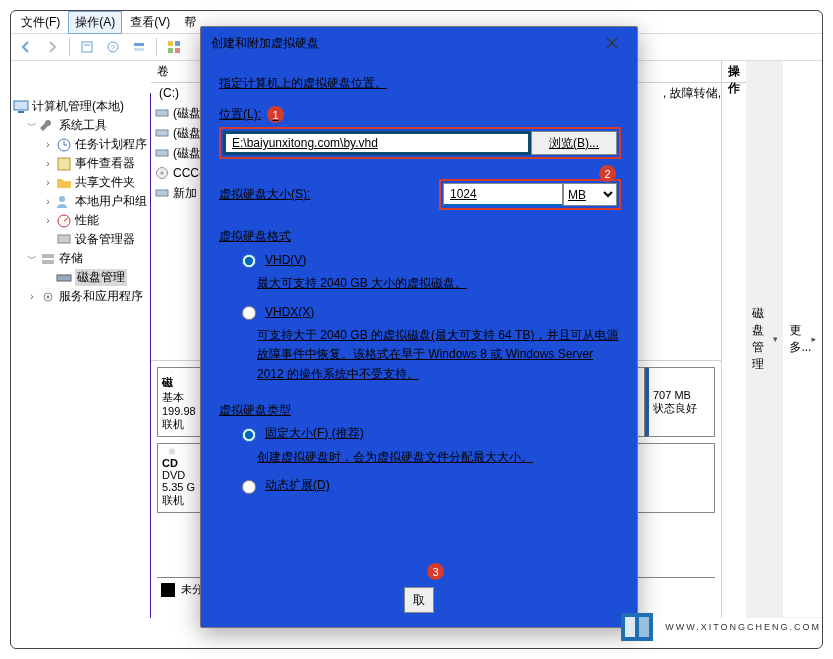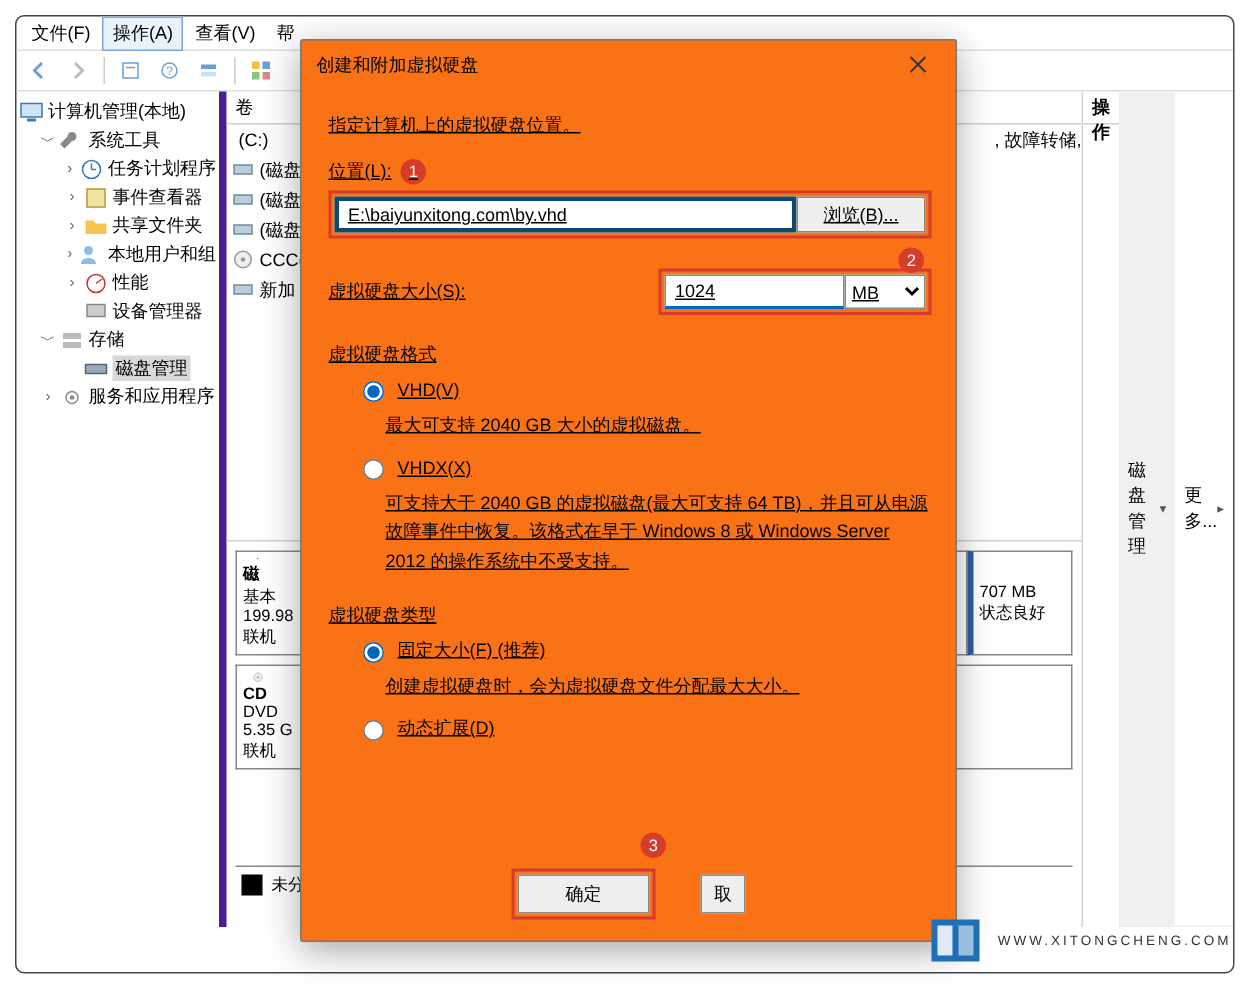--- a/index.html
+++ b/index.html
@@ -16,21 +16,21 @@
 
 .menubar { height:22px; display:flex; align-items:center; padding:0 4px; gap:2px; }
 .menuitem { padding:2px 6px; }
 .menuitem.sel { border:1px solid #7aa7d9; background:#eaf2fb; }
 
 .toolbar { height:28px; border-top:1px solid #ddd; border-bottom:1px solid #ddd; display:flex; align-items:center; padding:0 4px; gap:4px; }
 .tbtn { width:22px; height:22px; display:flex; align-items:center; justify-content:center; border:1px solid transparent; }
 .tsep { width:1px; height:18px; background:#ccc; margin:0 2px; }
 
 .body3 { display:flex; height:calc(100% - 30px - 22px - 28px); }
-.leftpane { width:140px; border-right:5px solid #4c1d95; padding:4px 2px; overflow:hidden; }
+.leftpane { width:140px; border-right:1px solid #4c1d95; padding:4px 2px; overflow:hidden;margin-top:32px; }
 .midpane { flex:1; display:flex; flex-direction:column; border-right:1px solid #d0d0d0; overflow:hidden; }
 .rightpane { width:100px; display:flex; flex-direction:row; }
 
 .treeitem { display:flex; align-items:center; gap:3px; padding:1px 0; white-space:nowrap; }
 .ind1 { margin-left:14px; } .ind2 { margin-left:30px; }
 .twisty { width:10px; text-align:center; color:#666; font-size:10px; }
 .treeicon { width:16px; height:16px; flex:0 0 16px; }
 .treeitem.sel .lbl { background:#d8d8d8; padding:0 2px; }
 
 .mid-top { flex:0 0 300px; border-bottom:1px solid #d0d0d0; overflow:hidden; }
@@ -46,21 +46,21 @@
 .disk-part { border:1px solid #888; border-left:4px solid #2a5fa3; flex:1; padding:4px; font-size:11px; display:flex; flex-direction:column; justify-content:center; }
 .unalloc { flex:0 0 auto; border-top:1px solid #888; padding:4px; font-size:11px; display:flex; align-items:center; gap:6px; margin:64px 6px 0; }
 .unalloc .sw { width:14px; height:14px; background:#000; }
 
 .rightpane .rhdr { height:22px; border-bottom:1px solid #d0d0d0; padding:2px 6px; font-weight:bold; }
 .rightpane .rrow { padding:4px 6px; display:flex; align-items:center; justify-content:space-between; border-bottom:1px solid #eee; }
 .rightpane .rrow.sel { background:#eef0f2; }
 .rightpane .chev { font-size:9px; color:#555; }
 
 
-.dialog { position:absolute; left:200px; top:26px; width:438px; height:602px; background:#f97316; border:1px solid #777; box-shadow:0 6px 24px rgba(0,0,0,.35); z-index:50; border-radius:2px; }
+.dialog { position:absolute; left:200px; top:26px; width:438px; height:602px; background:#1d4ed8; border:1px solid #777; box-shadow:0 6px 24px rgba(0,0,0,.35); z-index:50; border-radius:2px; }
 .dlg-title { height:32px; display:flex; align-items:center; padding:0 10px; border-bottom:0; }
 .dlg-title .t { flex:1; font-size:12px; }
 .dlg-close { width:30px; height:28px; display:flex; align-items:center; justify-content:center; }
 .dlg-body { padding:12px 16px 12px 18px; font-size:12px;text-decoration:underline; }
 .dlg-body p { margin:4px 0 14px; }
 .fieldlabel { display:flex; align-items:center; gap:6px; margin-bottom:4px; }
 .callout { width:17px; height:17px; border-radius:50%; background:#d63c2a; color:#fff; font-size:11px; display:flex; align-items:center; justify-content:center; }
 .redbox { border:2px solid #d63c2a; padding:2px; }
 .row-loc { display:flex; gap:0; }
 .row-loc input { flex:1; height:24px; border:3px solid #0c4a6e; padding:0 6px; font-size:12px; }
@@ -384,23 +384,20 @@
           <input type="radio" style="">
           <span>动态扩展(D)</span>
         </label>
     </div>
   </div>
 
   <span class="callout callout2">2</span>
 
   <div class="dlg-btnrow">
     <span class="callout" style="position:absolute; left:226px; top:-24px">3</span>
-    <div class="okwrap">
-      <button class="okbtn">确定</button>
-    </div>
     <button class="cancelbtn" style="width:30px; overflow:hidden">取</button>
   </div>
 </div>
 
 <div class="watermark">
   <svg class="wlogo" viewBox="0 0 44 44">
     <rect x="6" y="8" width="32" height="28" fill="#1f6fb6"></rect>
     <rect x="10" y="12" width="10" height="20" fill="#fff" opacity=".85"></rect>
     <rect x="24" y="12" width="10" height="20" fill="#fff" opacity=".55"></rect>
   </svg>

